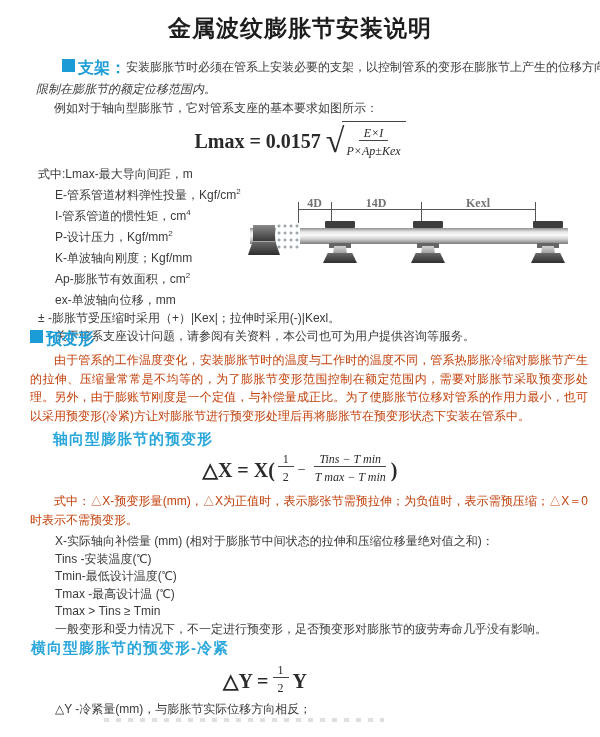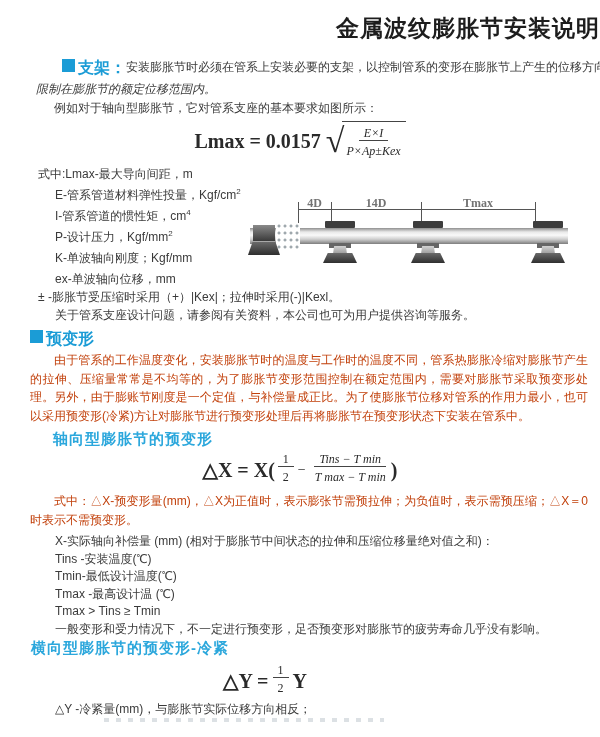--- a/index.html
+++ b/index.html
@@ -1,18 +1,18 @@
 <!DOCTYPE html>
 <html><head>
 <meta charset="utf-8">
 <style>
   html,body{margin:0;padding:0;background:#fff;}
   .page{position:relative;width:600px;height:737px;background:#ffffff;overflow:hidden;
         font-family:"Liberation Sans",sans-serif;color:#3a3a3a;}
-  .page-title{position:absolute;left:0;right:0;top:13px;text-align:right;
+  .page-title{position:absolute;left:0;right:0;top:13px;text-align:center;
         font-size:23px;font-weight:bold;color:#1d1d1d;letter-spacing:1px;}
   .body-txt{font-size:12px;color:#3a3a3a;}
   .sq{display:inline-block;width:13px;height:13px;background:#1b9cd6;margin-right:3px;vertical-align:-1px;}
   .sec-head{font-size:16px;font-weight:bold;color:#1b9cd6;vertical-align:-2px;}
   .sub-head{position:absolute;font-size:15px;font-weight:bold;color:#2ba7dc;letter-spacing:1px;}
   .abs{position:absolute;}
   .para{position:absolute;left:30px;width:558px;font-size:12px;line-height:18.5px;
         text-align:justify;text-indent:2em;color:#c2410c;}
   
   .defs{position:absolute;left:38px;top:162px;font-size:12px;line-height:18px;color:#3a3a3a;}
@@ -78,34 +78,35 @@
       </span>
     </span>
   </div>
 
   <div class="defs">
     <div class="def-line"><span>式中:Lmax-最大导向间距，m</span><sup></sup></div>
     <div class="def-line ind"><span>E-管系管道材料弹性投量，Kgf/cm</span><sup>2</sup></div>
     <div class="def-line ind"><span>I-管系管道的惯性矩，cm</span><sup>4</sup></div>
     <div class="def-line ind"><span>P-设计压力，Kgf/mm</span><sup>2</sup></div>
     <div class="def-line ind"><span>K-单波轴向刚度；Kgf/mm</span><sup></sup></div>
+    <div class="def-line ind"><span>Ap-膨胀节有效面积，cm</span><sup>2</sup></div>
     <div class="def-line ind"><span>ex-单波轴向位移，mm</span><sup></sup></div>
     <div class="def-line">± -膨胀节受压缩时采用（+）|Kex|；拉伸时采用(-)|Kexl。</div>
     <div class="def-line ind">关于管系支座设计问题，请参阅有关资料，本公司也可为用户提供咨询等服务。</div>
   </div>
 
   <div class="diagram">
     <div class="dim-line"></div>
     <div class="tick" style="left:50px;"></div>
     <div class="tick" style="left:83px;"></div>
     <div class="tick" style="left:173px;"></div>
     <div class="tick" style="left:287px;"></div>
     <div class="dim-label" style="left:50px;width:33px;">4D</div>
     <div class="dim-label" style="left:83px;width:90px;">14D</div>
-    <div class="dim-label" style="left:173px;width:114px;">Tmax</div>
+    <div class="dim-label" style="left:173px;width:114px;">Kexl</div>
     <div class="pipe"></div>
     <div class="bellows"></div>
     <div class="anchor-block"></div>
     <div class="anchor-base"></div>
     <div class="support" style="left:75px;">
       <div class="cap"></div>
         <div class="clamp"></div>
         <div class="ped"></div>
         <div class="base"></div>
     </div>

